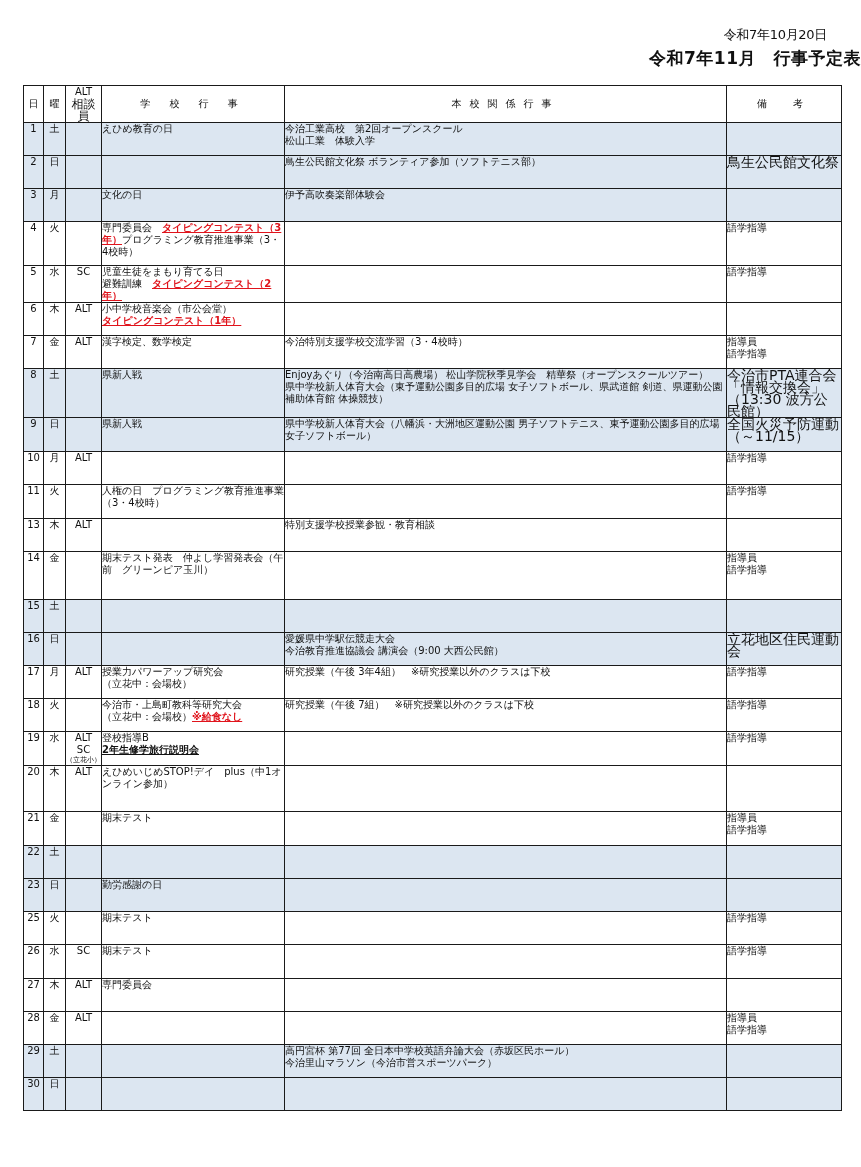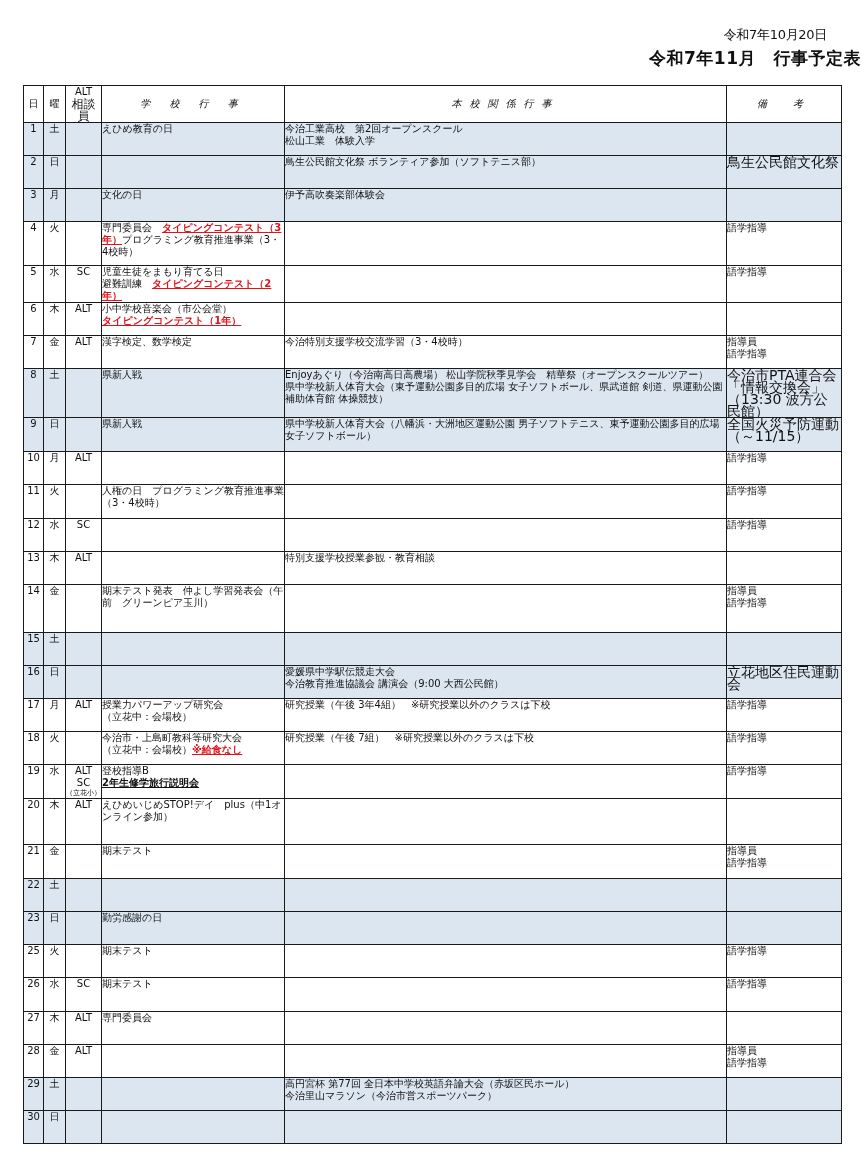--- a/index.html
+++ b/index.html
@@ -8,21 +8,21 @@
   .date { position:absolute; right:34px; top:26px; font-size:13px; letter-spacing:-0.3px; }
   .title { position:absolute; left:0; width:861px; top:47px; text-align:right;
            font-size:17px; font-weight:bold; letter-spacing:0.5px; }
   table.sched { position:absolute; left:23px; top:85px; border-collapse:collapse;
                 table-layout:fixed; width:818px; }
   table.sched td, table.sched th { border:1.5px solid #1a1a1a; padding:0; vertical-align:top;
                                    font-size:10px; line-height:12px; overflow:hidden; }
   table.sched th { font-weight:normal; vertical-align:middle; text-align:center; height:30px; font-size:10px; }
   th.alt-h { font-size:9px; line-height:10px; }
   th.alt-h .sub { font-size:12px; }
-  th.wide { letter-spacing:8px;font-style:italic; }
+  th.wide { letter-spacing:8px; }
   td.c { text-align:center; vertical-align:middle; font-size:10px; }
   td.alt { text-align:center; vertical-align:middle; font-size:10px; line-height:11px; }
   td.alt .small { font-size:7px; display:block; line-height:9px; }
   td.txt { padding:2px 2px 0 2px; }
   td.note { padding:2px 2px 0 3px; font-size:9px; line-height:11px; }
   td.note.big { font-size:14px; line-height:12px; }
   tr.hol td { background:#dce6f1; }
   .red { color:#e0141c; text-decoration:underline; font-weight:bold; }
   .ul { text-decoration:underline; font-weight:bold; }
   .line { display:block; }
@@ -222,36 +222,20 @@
           <span class="line">人権の日　プログラミング教育推進事業（3・4校時）</span>
         </td>
         <td class="txt">
           <span class="line"></span>
         </td>
         <td class="note">
           <span class="line">語学指導</span>
         </td>
       </tr>
       <tr style="height: 33px;">
-        <td class="c">12</td>
-        <td class="c">水</td>
-        <td class="alt">
-          <span class="line">SC</span>
-        </td>
-        <td class="txt">
-          <span class="line"></span>
-        </td>
-        <td class="txt">
-          <span class="line"></span>
-        </td>
-        <td class="note">
-          <span class="line">語学指導</span>
-        </td>
-      </tr>
-      <tr style="height: 33px;">
         <td class="c">13</td>
         <td class="c">木</td>
         <td class="alt">
           <span class="line">ALT</span>
         </td>
         <td class="txt">
           <span class="line"></span>
         </td>
         <td class="txt">
           <span class="line">特別支援学校授業参観・教育相談</span>

